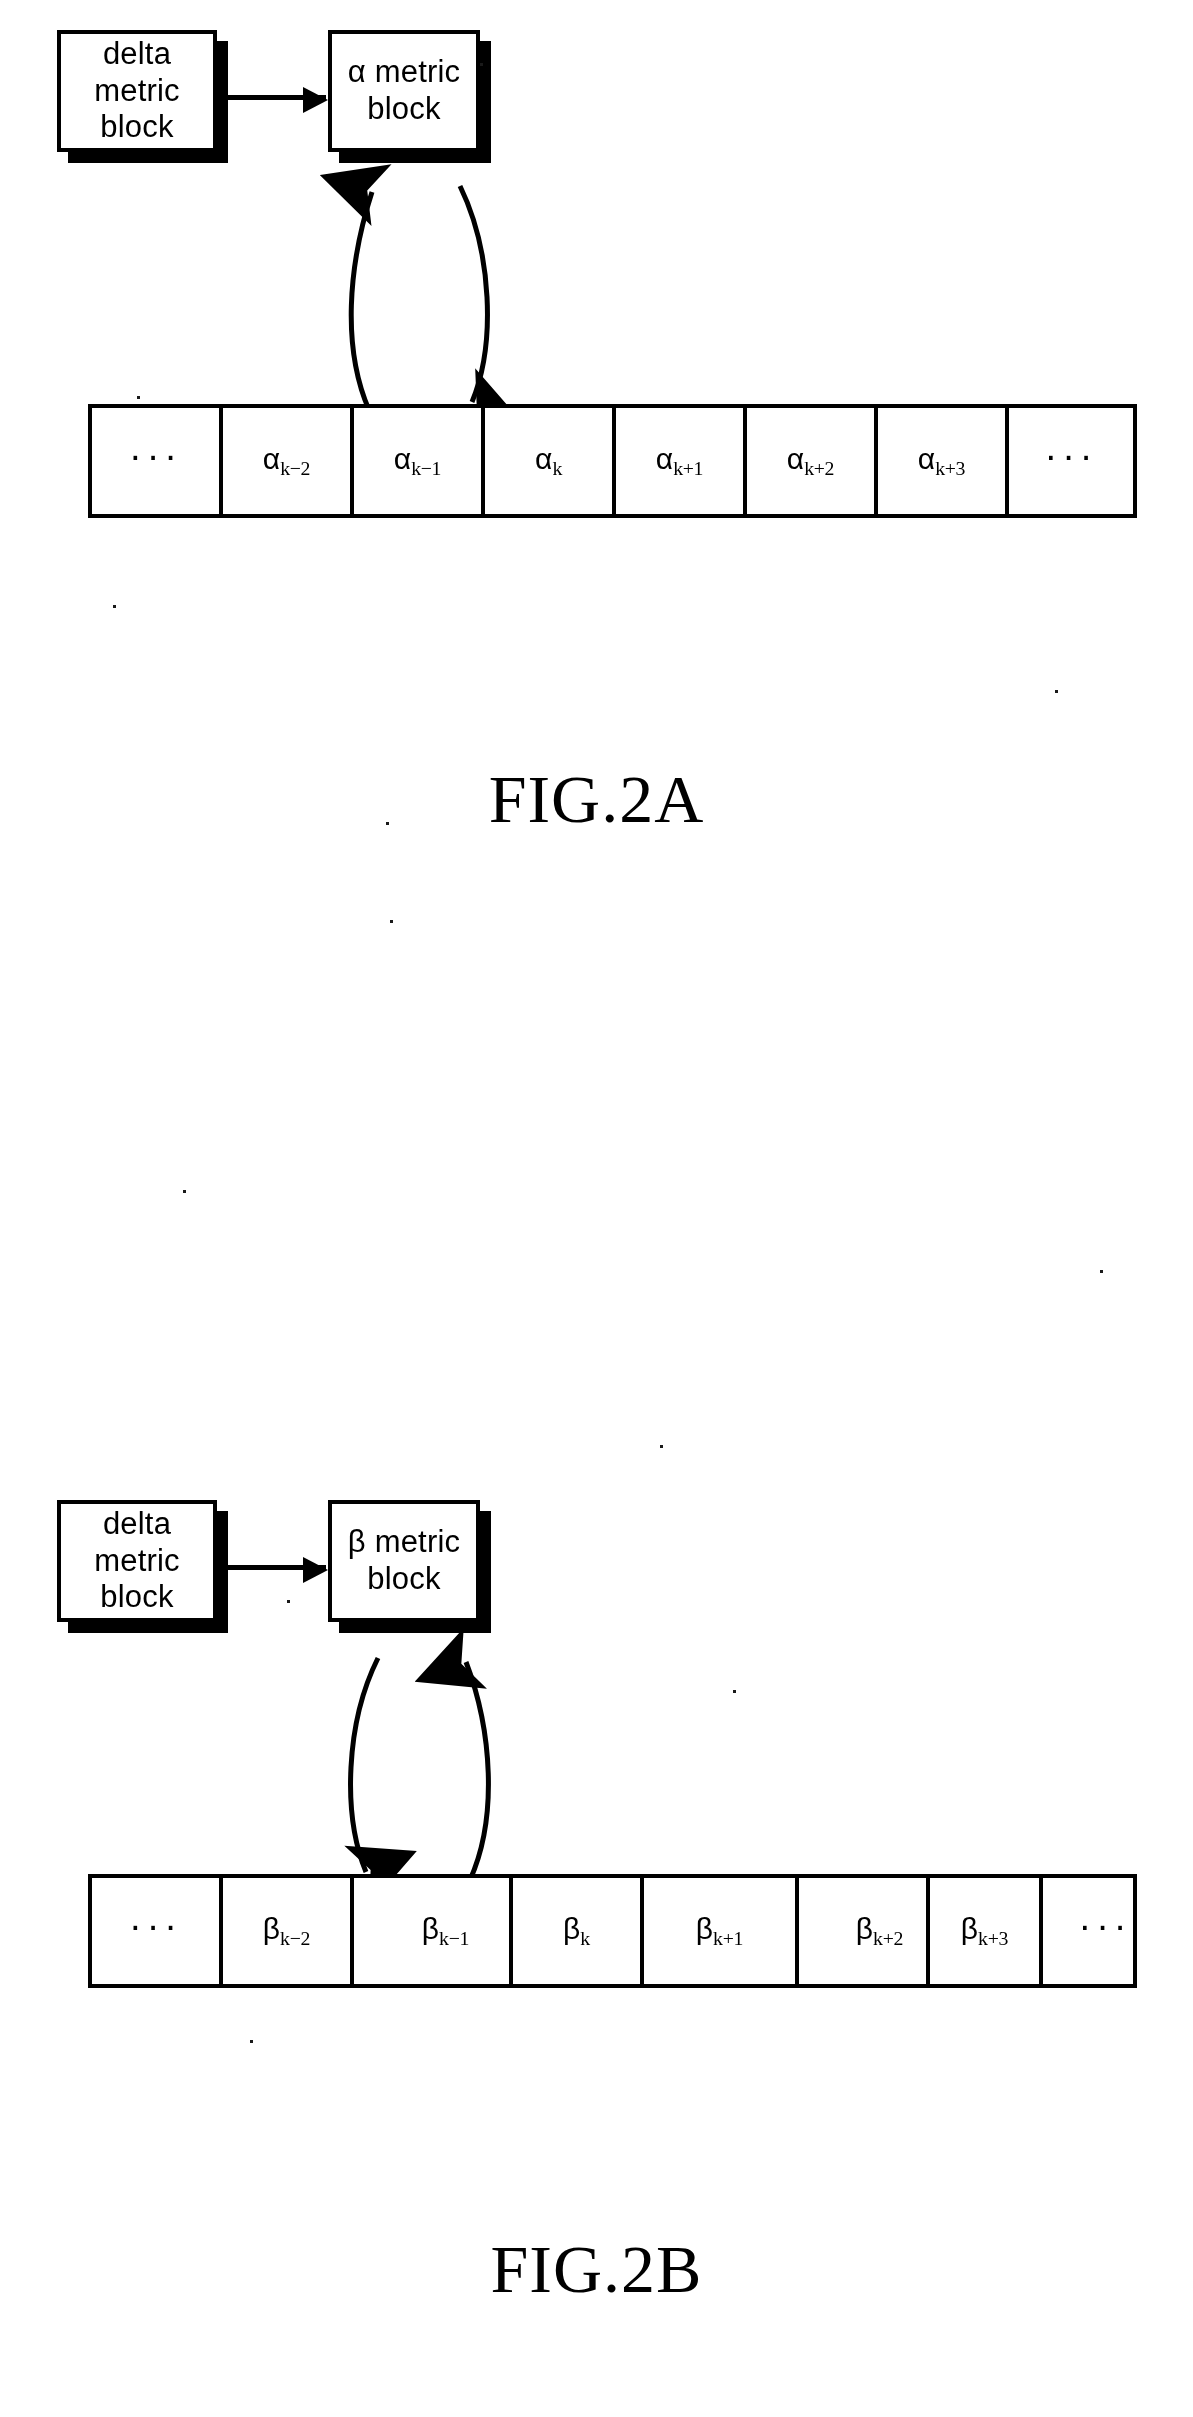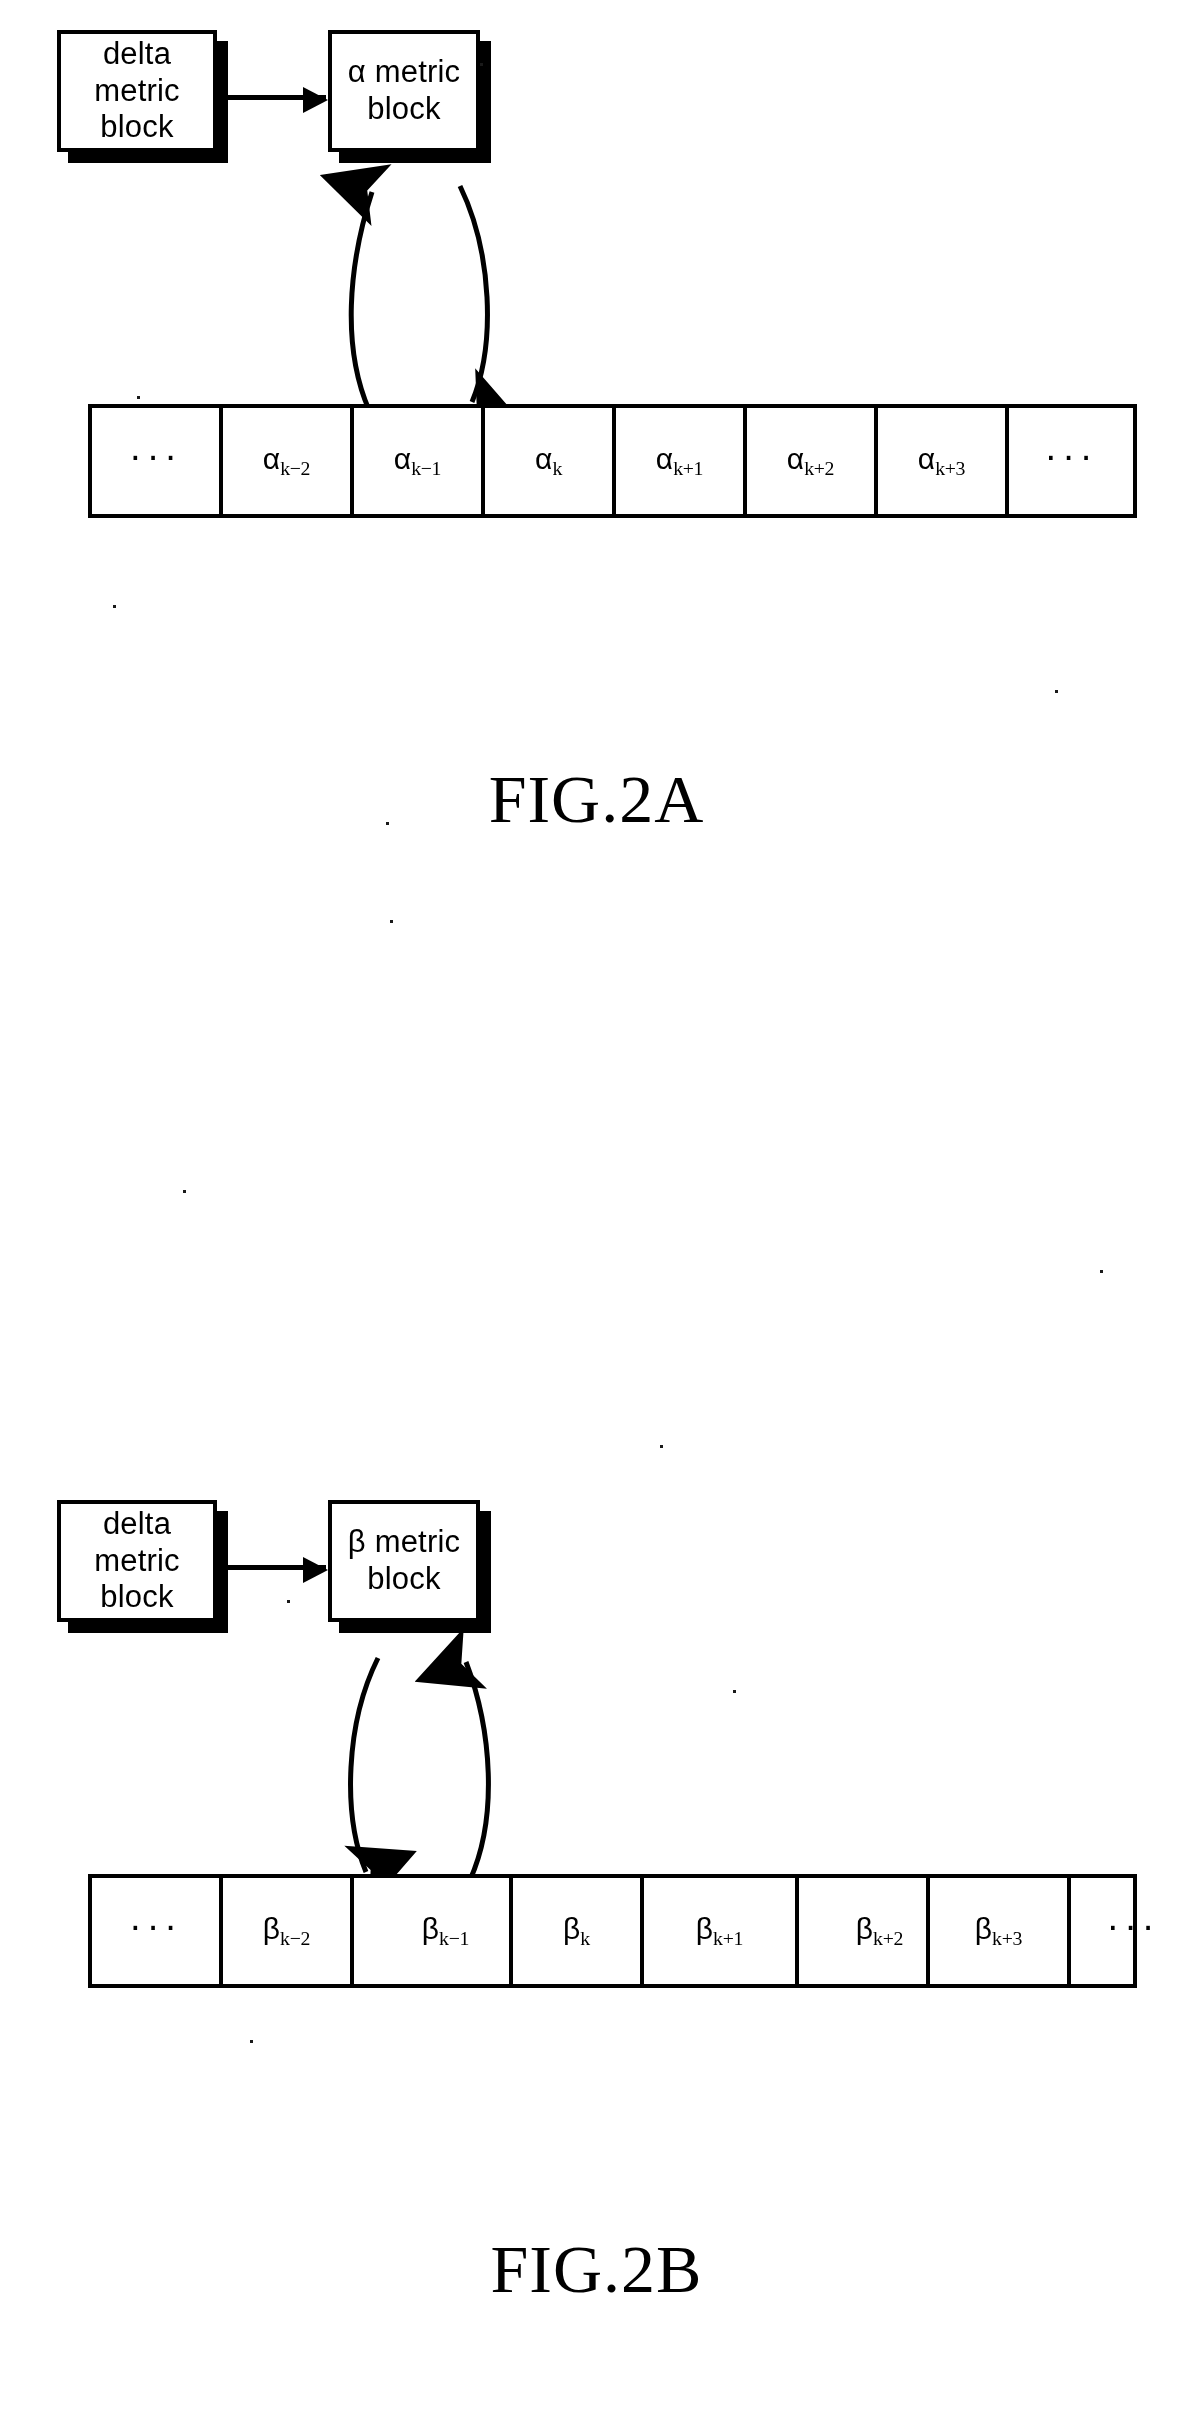--- a/index.html
+++ b/index.html
@@ -229,21 +229,21 @@
     </div>
     <div class="cell" style="width:131px;">
       <span><span>β</span><sub>k</sub></span>
     </div>
     <div class="cell" style="width:155px;">
       <span><span>β</span><sub>k+1</sub></span>
     </div>
     <div class="cell" style="width:131px;padding-left:34px;">
       <span><span>β</span><sub>k+2</sub></span>
     </div>
-    <div class="cell" style="width:141px;align-items:center;">
+    <div class="cell" style="width:113px;align-items:center;">
       <span><span>β</span><sub>k+3</sub></span>
     </div>
     <div class="cell ellipsis" style="width:124px;">
       <span>···</span>
     </div>
   </div>
 
   <div class="caption" style="top:760px;">FIG.2B</div>
 
 </div>

